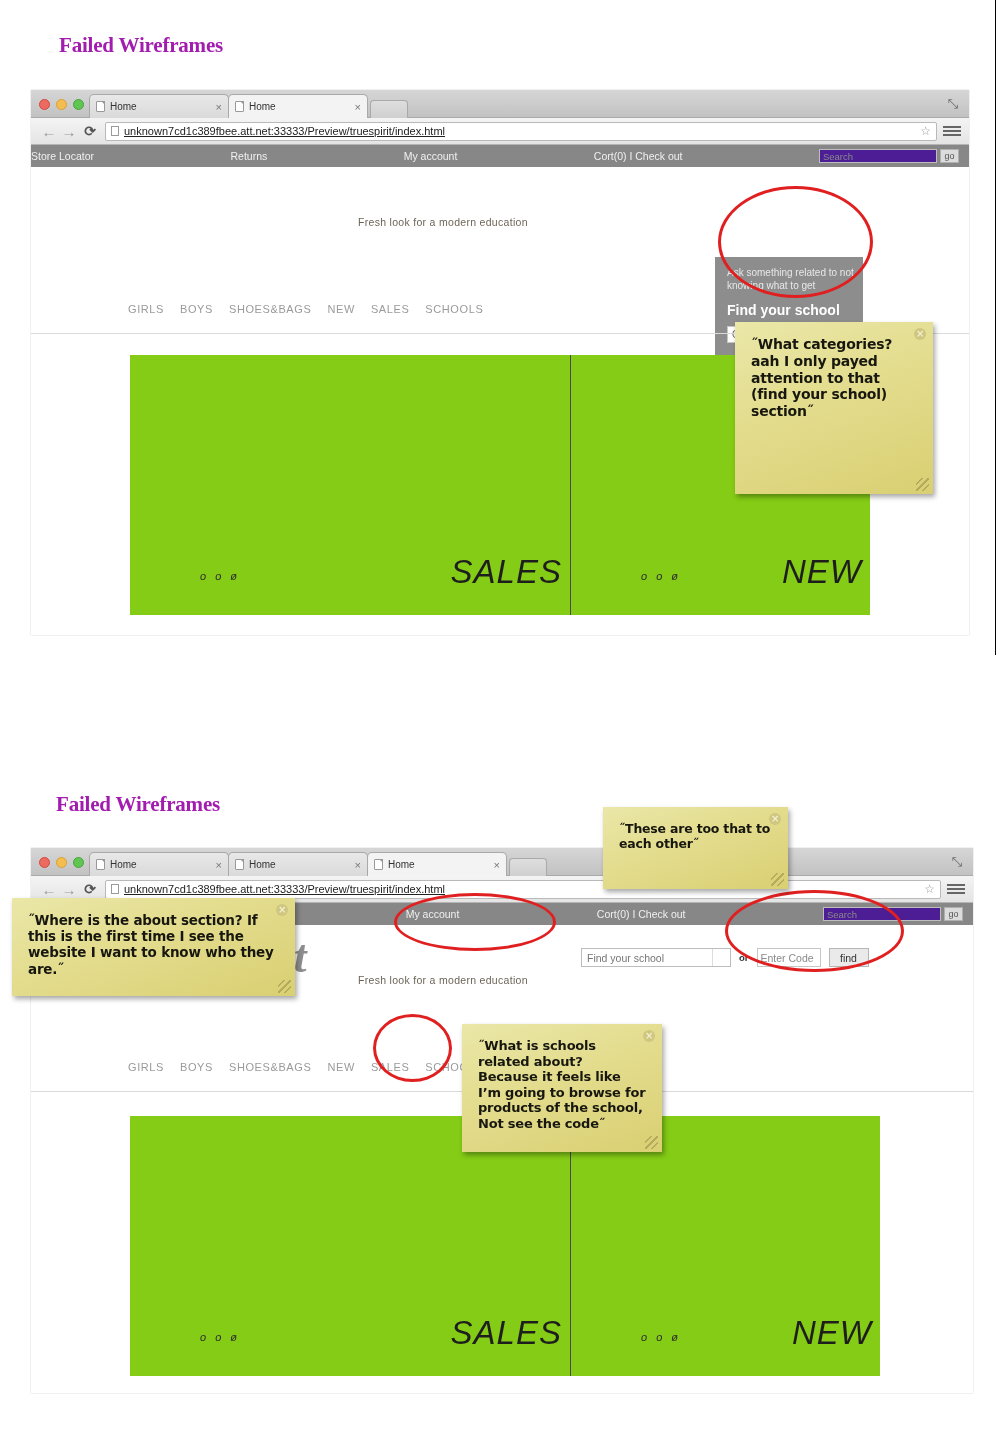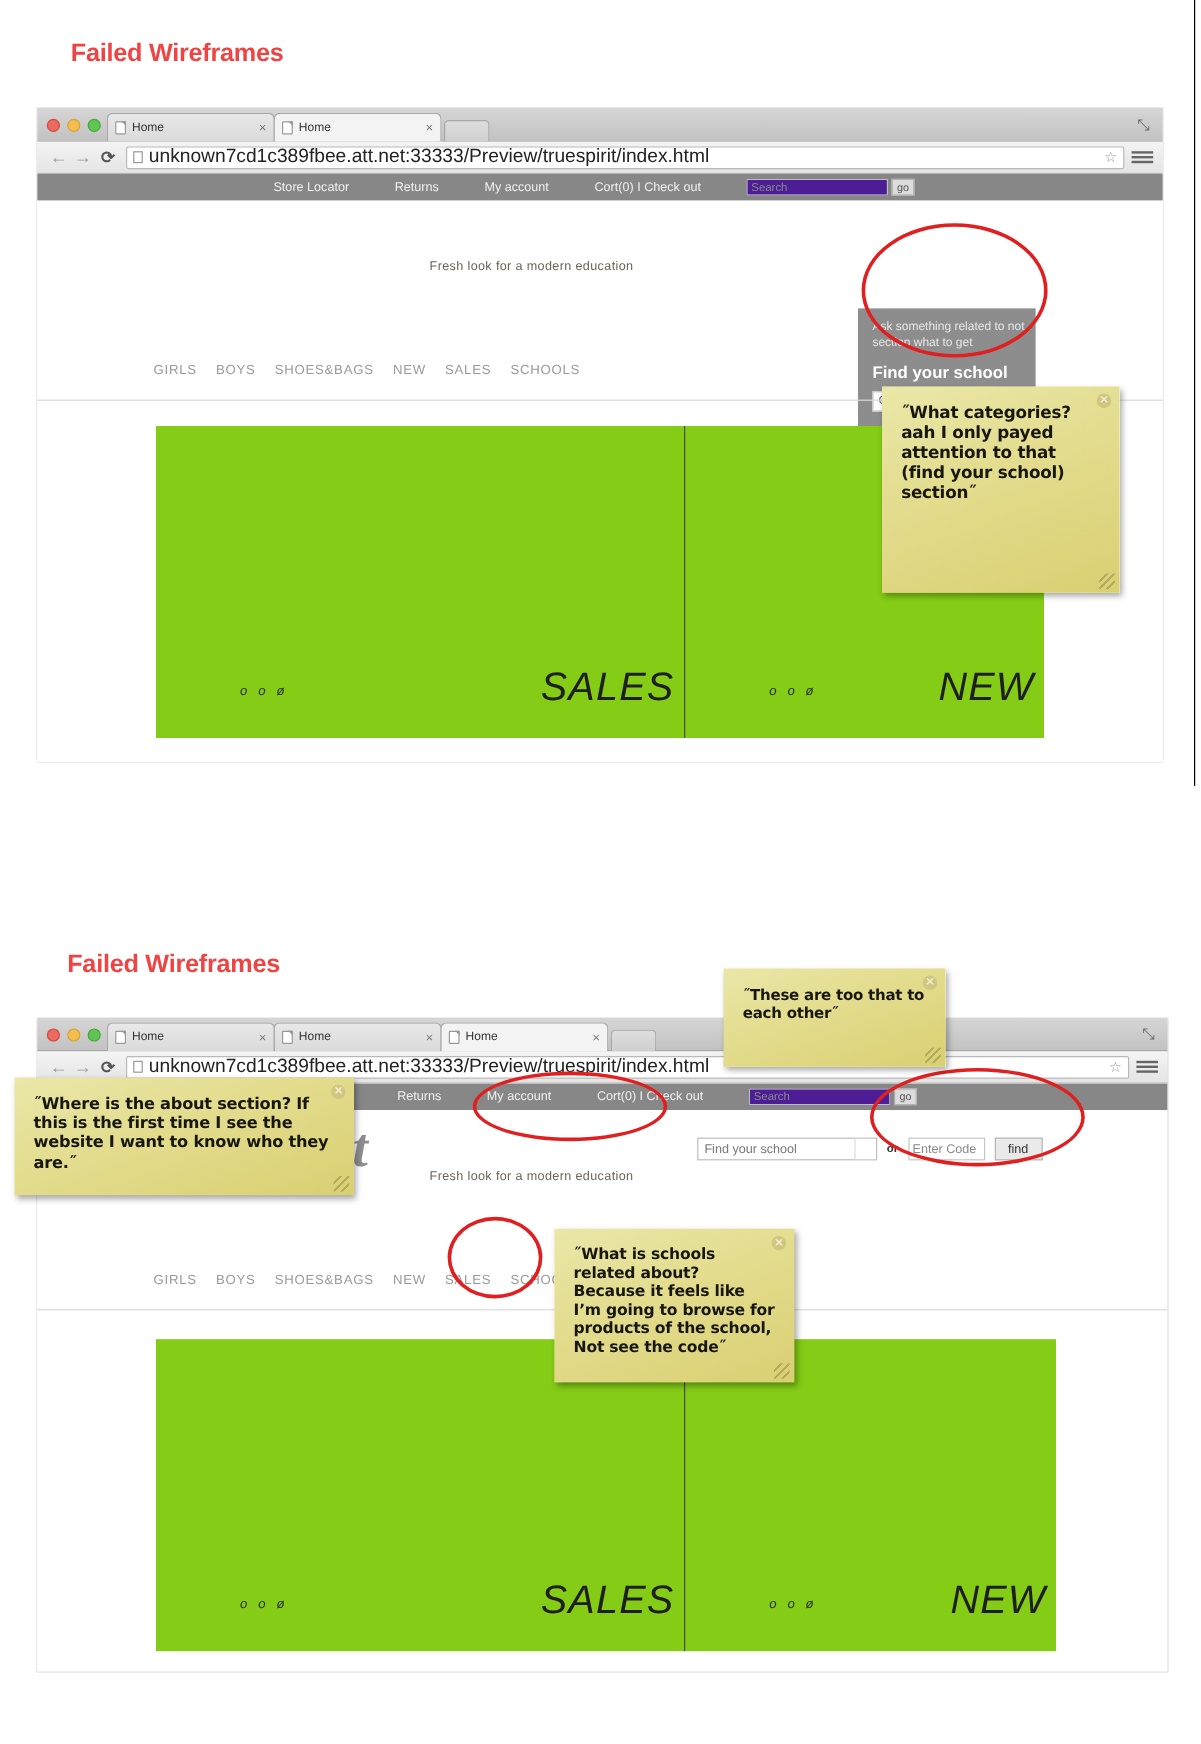--- a/index.html
+++ b/index.html
@@ -13,23 +13,23 @@
 
   
   .page-rule {
     position: absolute; left: 995px; top: 0; width: 1px; height: 655px;
     background: #000;
   }
 
   
   .section-title {
     position: absolute;
-    font-size: 21px; font-weight: bold; color: #ef4444;
+    font-size: 21px; font-weight: bold; color: #a21caf;
     letter-spacing: -0.2px;
-    font-family: Liberation Sans, sans-serif;
+    font-family: Liberation Serif, serif;
   }
   #title-1 { left: 59px; top: 33px; }
   #title-2 { left: 56px; top: 792px; }
 
   
   .browser {
     position: absolute;
     background: #fff;
     overflow: hidden;
     box-shadow: 0 0 1px rgba(0,0,0,.35);
@@ -96,31 +96,31 @@
   .reload-btn { width: 22px; color: #555; font-size: 14px; text-align: center; font-weight: bold; }
   .omnibox {
     flex: 1 1 auto; height: 19px; background: #fff;
     border: 1px solid #b9b9b9; border-radius: 2px;
     margin-left: 4px; display: flex; align-items: center;
     padding: 0 5px; gap: 5px;
   }
   .omnibox .page-ico {
     width: 8px; height: 10px; border: 1px solid #9a9a9a; background: #fff; flex: 0 0 auto;
   }
-  .omnibox .url { font-size: 16px; color: #222; white-space: nowrap; font-family: "Liberation Sans", sans-serif; }
+  .omnibox .url { font-size: 11px; color: #222; white-space: nowrap; font-family: "Liberation Sans", sans-serif; text-decoration: underline; }
   .star-ico { margin-left: auto; color: #9a9a9a; font-size: 12px; }
   .hamburger { width: 18px; margin-left: 6px; display: flex; flex-direction: column; gap: 2px; }
   .hamburger b { display: block; height: 2px; background: #666; }
 
   
   .site { position: relative; background: #fff; height: 100%; }
   .utility-bar {
     height: 22px; background: #878787;
-    display: flex; align-items: center; justify-content: center;
-    gap: 38px; padding-right: 10px;
+    display: flex; align-items: center; justify-content: space-between;
+    gap: 20px; padding-right: 10px;
     font-size: 10.5px; color: #f0f0f0;
   }
   .utility-bar .u-link { white-space: nowrap; }
   .search-wrap { display: flex; align-items: center; gap: 3px; }
   .search-box {
     width: 118px; height: 14px; background: #4c1d95;
     border: 1px solid #bdbdbd;
     font-size: 9.5px; color: #8a8a8a;
     display: flex; align-items: center; padding-left: 3px;
   }
@@ -317,21 +317,21 @@
       <span class="search-wrap">
         <span class="search-box">Search</span>
         <span class="go-btn">go</span>
       </span>
     </div>
 
     <div class="brand-row">
       <div class="tagline">Fresh look for a modern education</div>
 
       <div class="promo-box" style="left:684px; top:90px; width:148px; height:128px;">
-        <div class="promo-hint">Ask something related to not section what to get</div>
+        <div class="promo-hint">Ask something related to not knowing what to get</div>
         <div class="promo-title">Find your school</div>
         <div class="promo-select">
           <span>Our schools</span>
           <span class="caret"></span>
         </div>
         <div class="promo-row2">
           <span class="promo-or">or</span>
           <span class="code-input">Enter Code</span>
           <span class="find-btn">find</span>
         </div>

